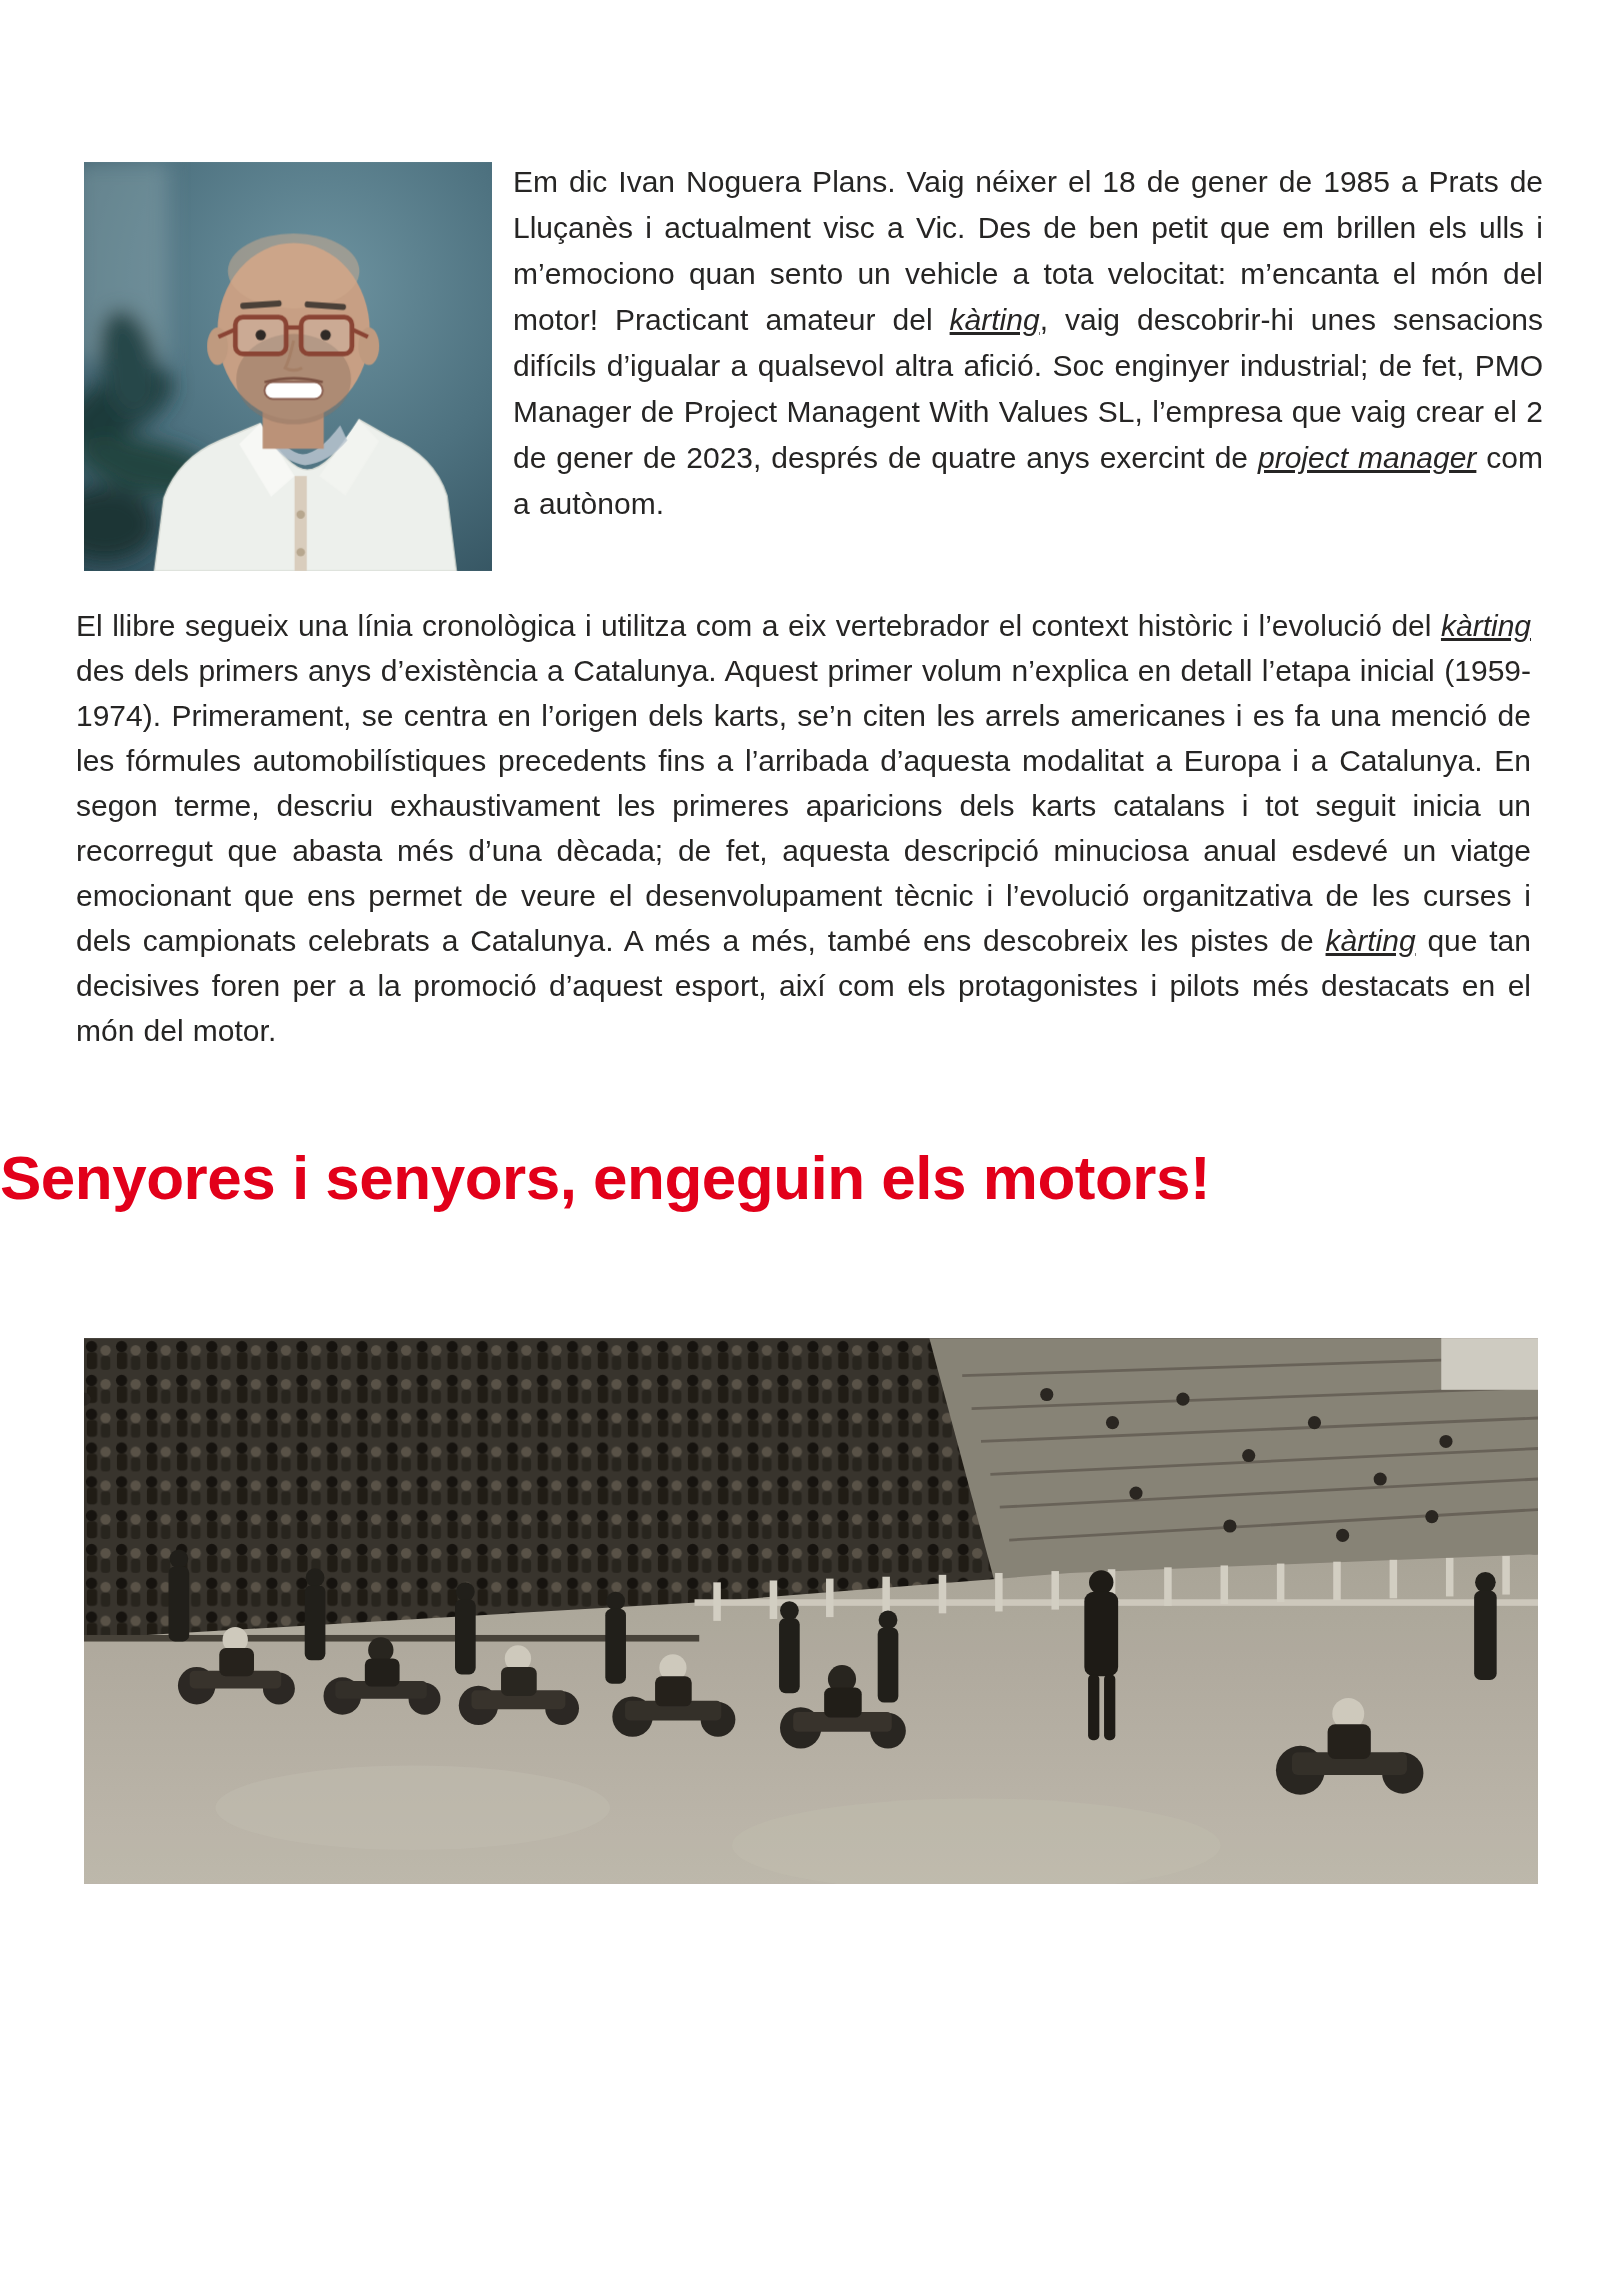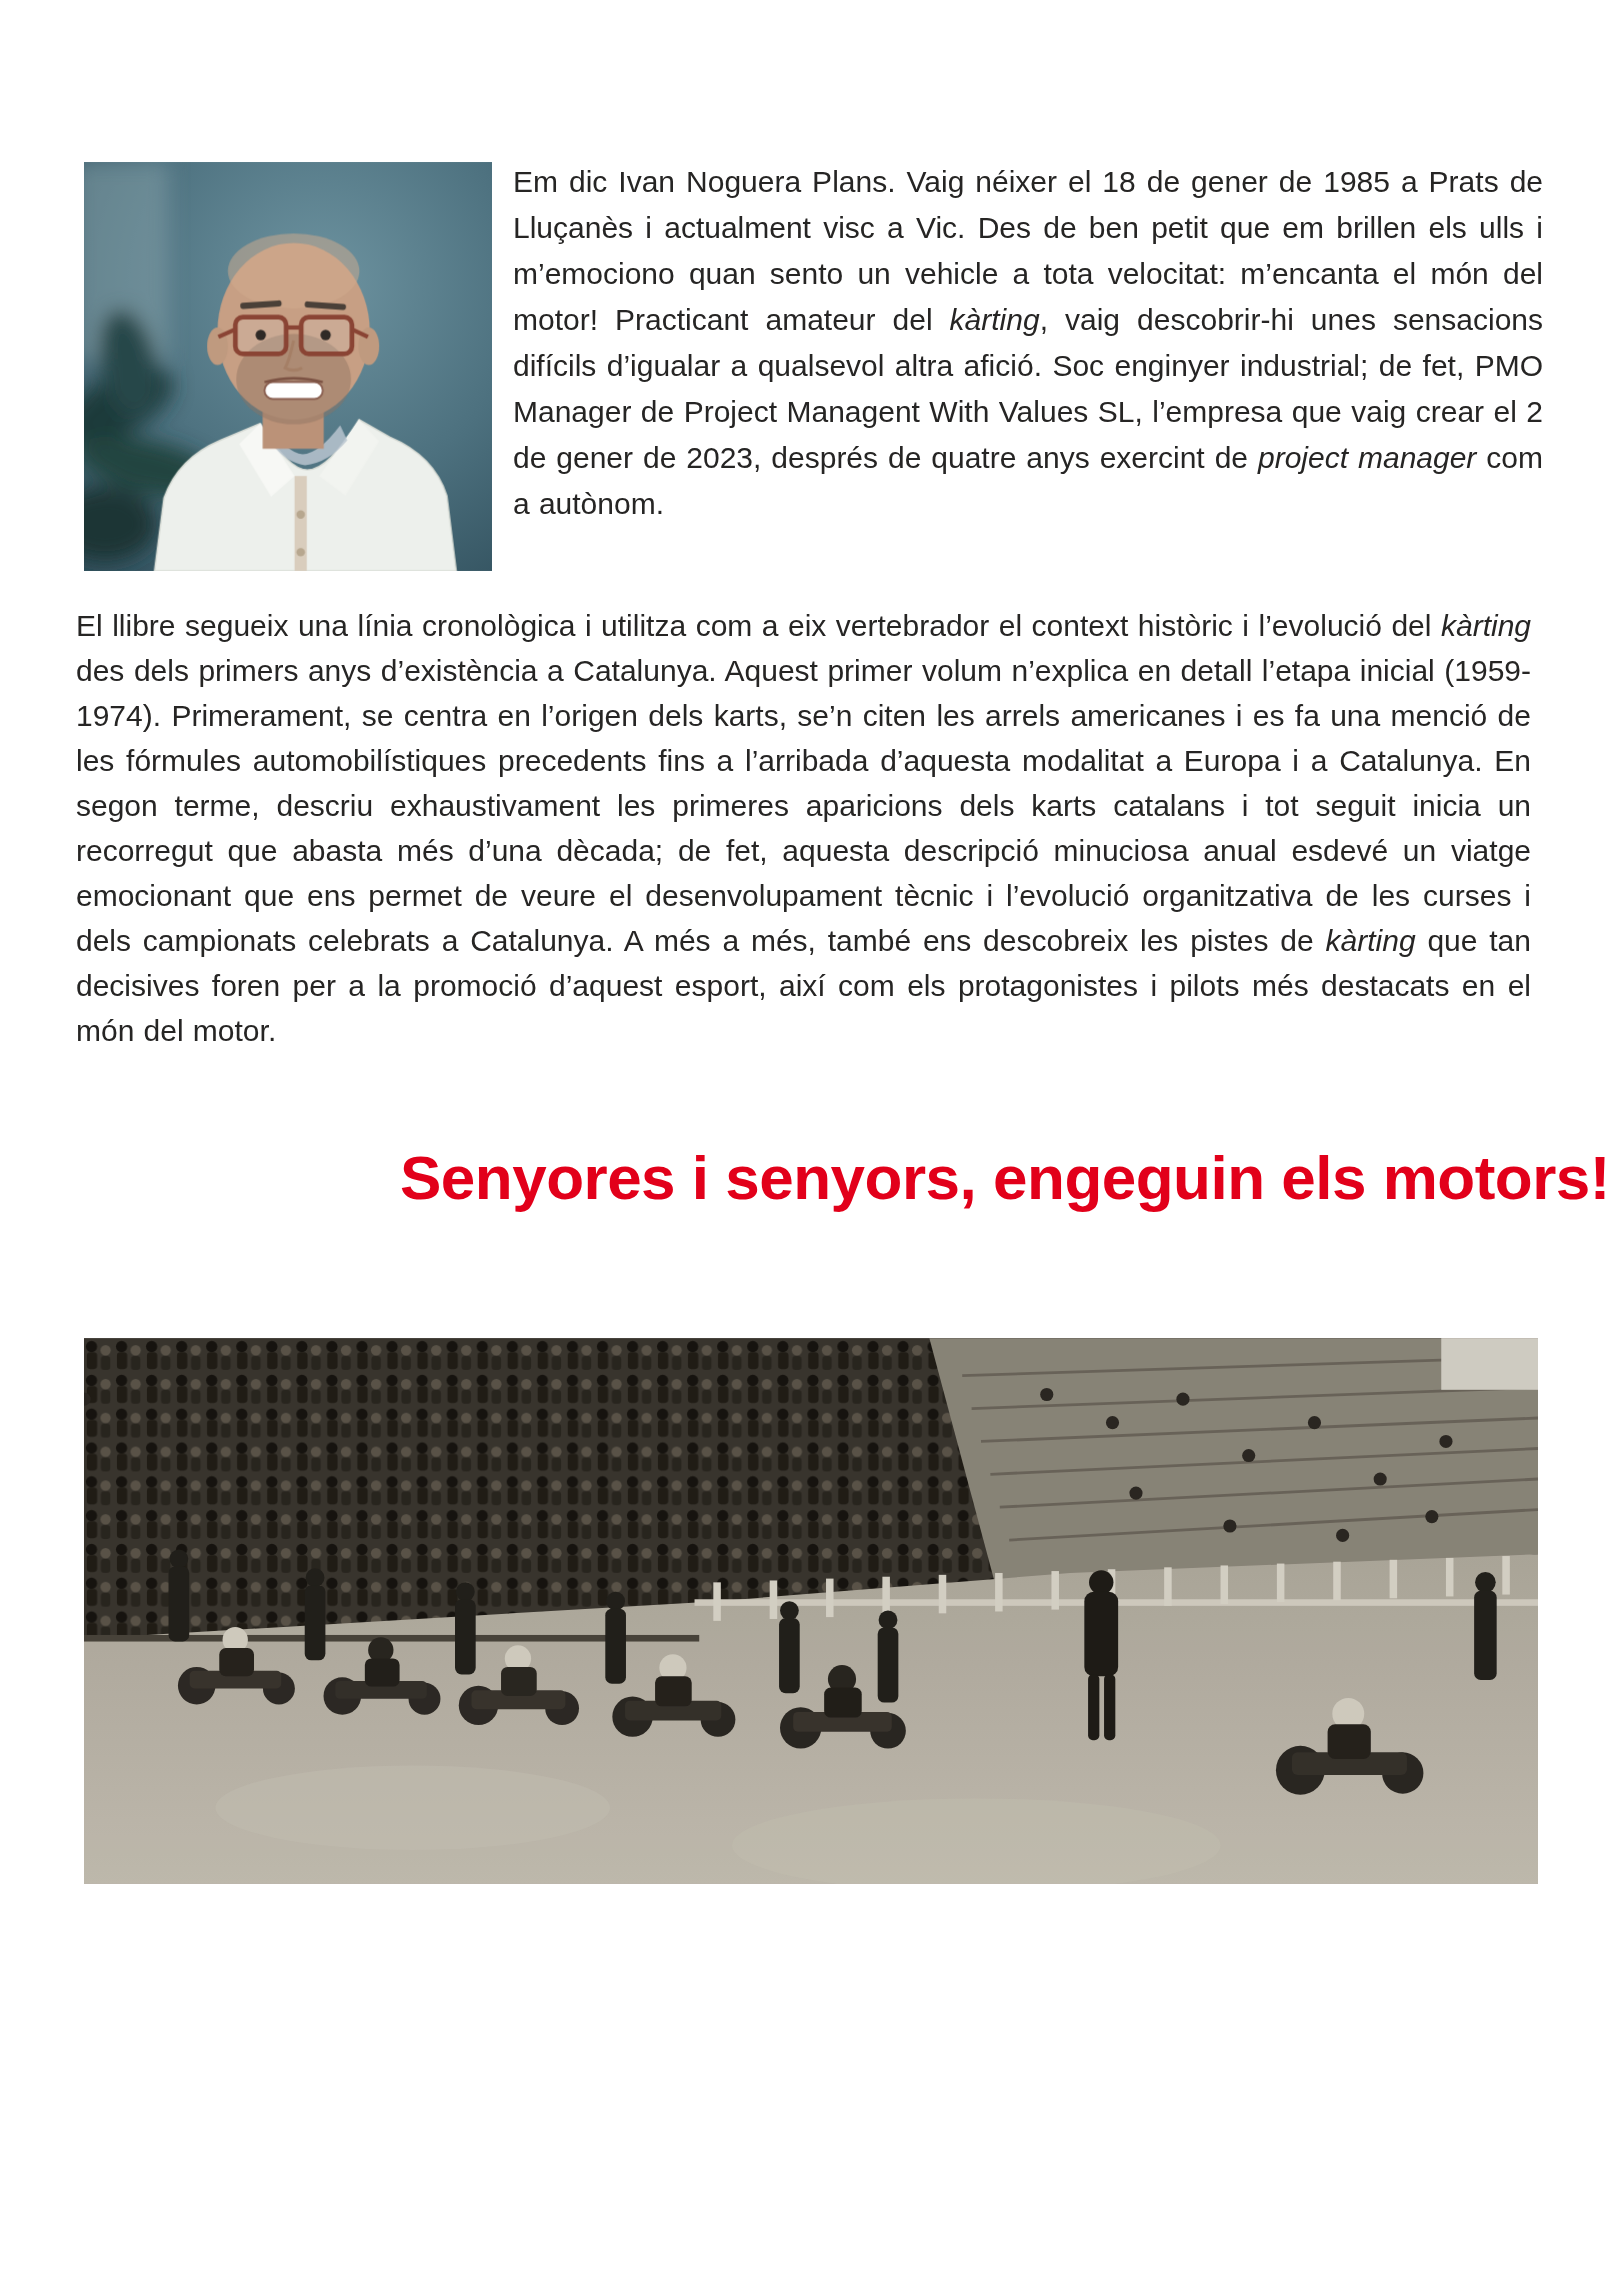--- a/index.html
+++ b/index.html
@@ -8,23 +8,23 @@
 
   
   .portrait{position:absolute; left:84px; top:162px; width:408px; height:409px; overflow:hidden;}
   .portrait svg{display:block;}
 
   
   .bio{position:absolute; left:513px; top:159px; width:1030px; font-size:30px; line-height:46px;
        text-align:justify; color:#262524; letter-spacing:0px; word-spacing:0.9px;}
   .synopsis{position:absolute; left:76px; top:603px; width:1455px; font-size:30px; line-height:45px;
        text-align:justify; color:#262524; word-spacing:0.9px;}
-  .it{font-style:italic;}
-
-  .headline{position:absolute; left:0; top:1142px; width:1610px; text-align:right;
+  .it{font-style:italic;text-decoration:underline;}
+
+  .headline{position:absolute; left:0; top:1142px; width:1610px; text-align:left;
        font-size:62px; font-weight:700; color:#e2001a; letter-spacing:-0.5px;}
 
   
   .racephoto{position:absolute; left:84px; top:1338px; width:1454px; height:546px; overflow:hidden;}
 
   
   .logos{position:absolute; left:0; top:2015px; width:1610px; height:225px;}
 </style>
 </head>
 <body>

